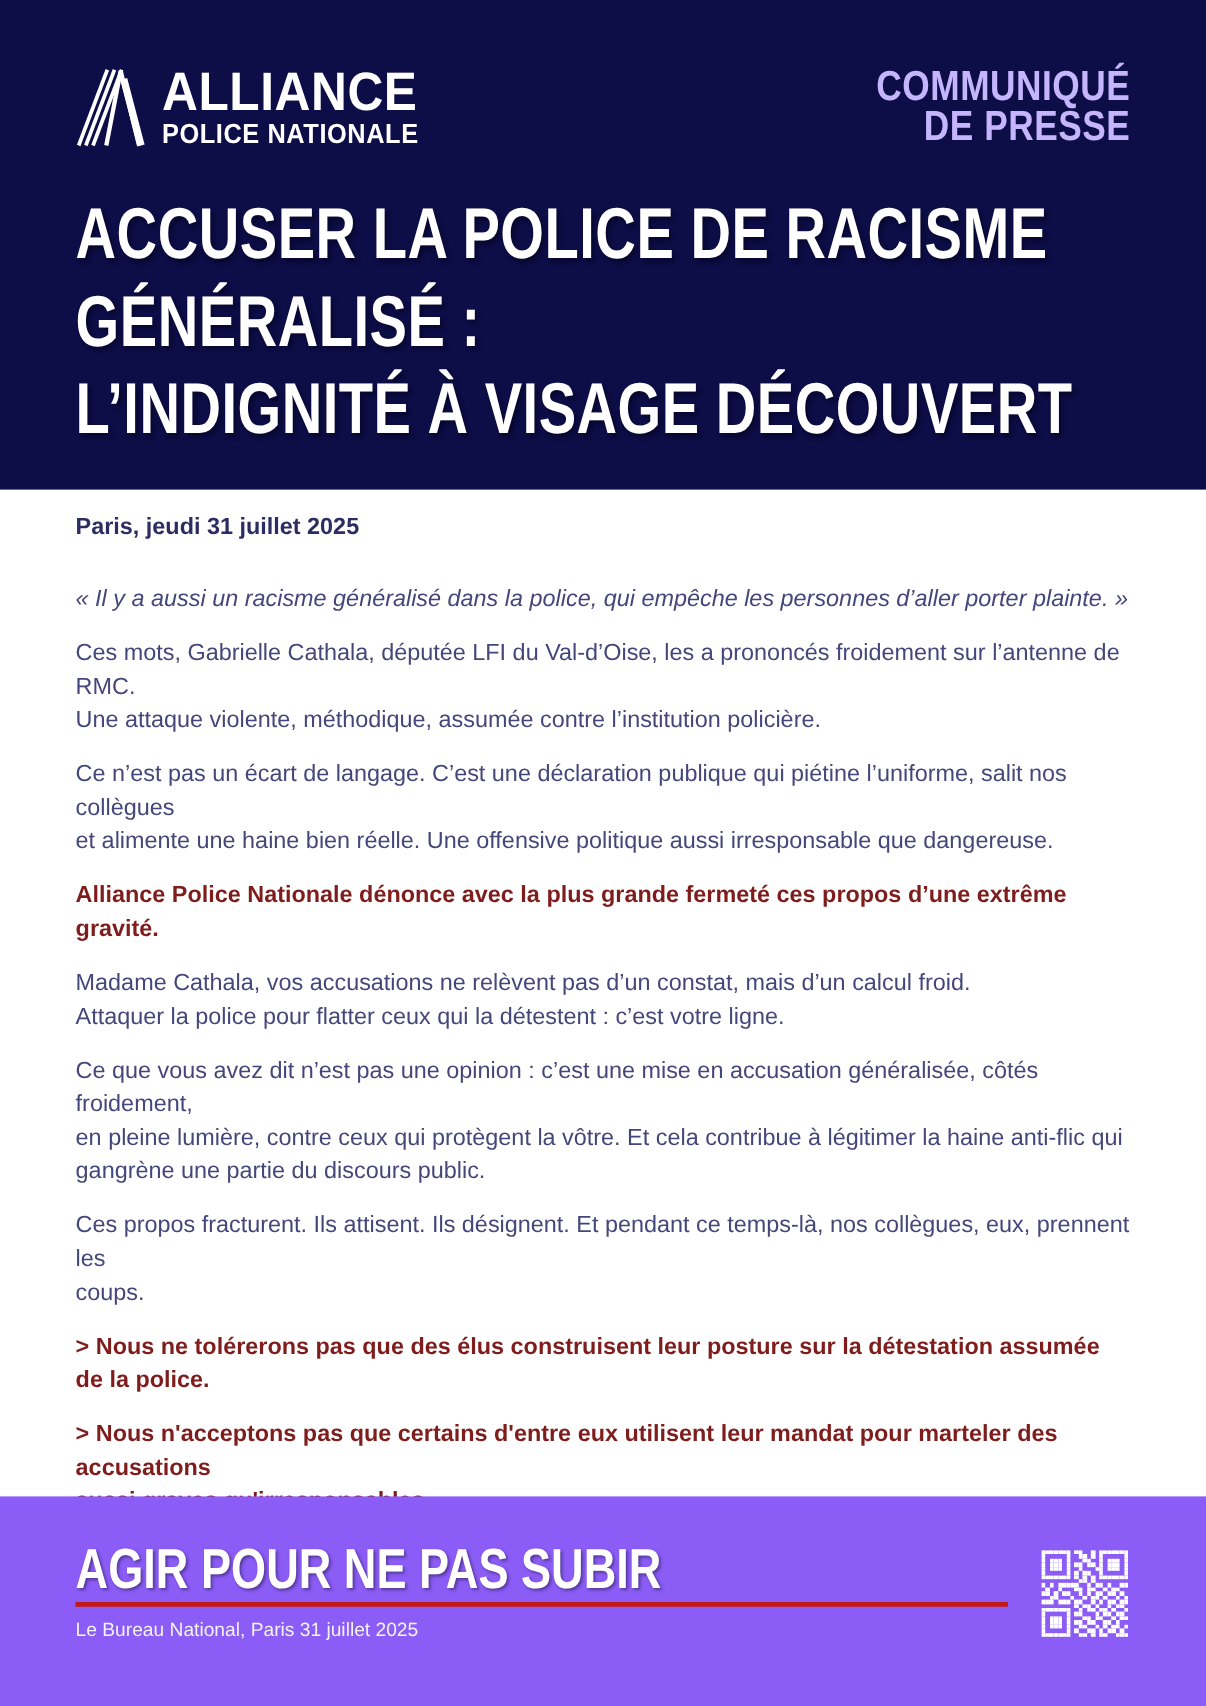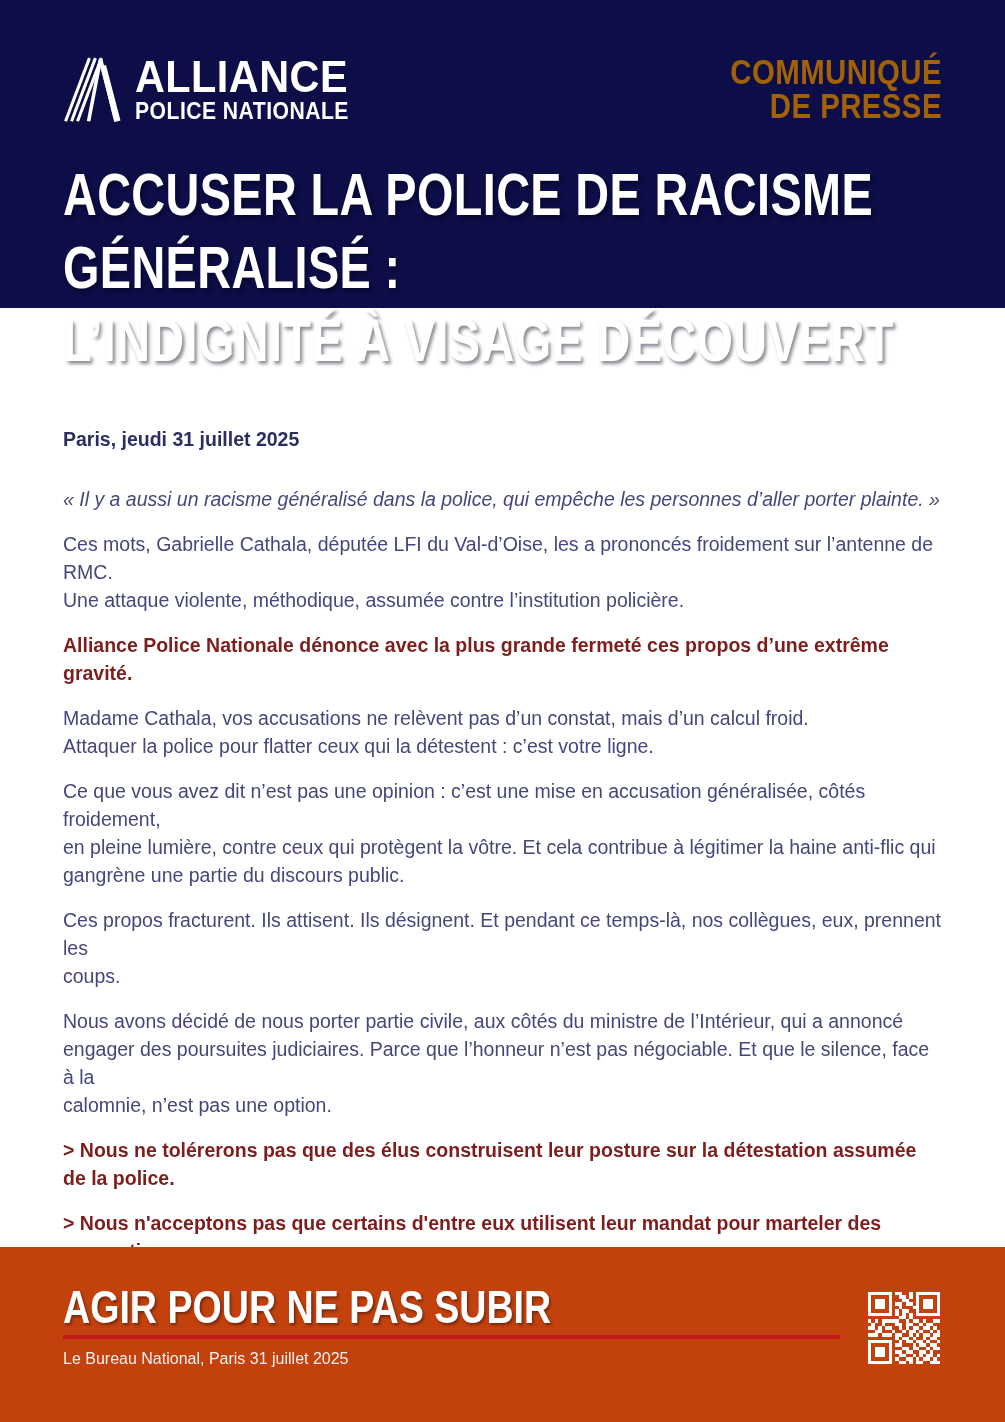--- a/index.html
+++ b/index.html
@@ -1,44 +1,44 @@
 <!DOCTYPE html>
 <html><head>
 <meta charset="utf-8">
 <style>
   html,body{margin:0;padding:0;background:#e8e8e8;}
   .page{
     position:relative;width:1005px;height:1422px;background:#ffffff;
     font-family:"Liberation Sans", sans-serif;overflow:hidden;margin:0 auto;
   }
   
-  .hdr{position:absolute;top:0;left:0;width:1005px;height:308px;background:#0d0d47;}
+  .hdr{position:absolute;top:0;left:0;width:1005px;height:408px;background:#0d0d47;}
   .logo{position:absolute;top:50px;left:63px;display:flex;align-items:flex-start;}
   .logo-a{display:block;width:58px;height:76px;margin-right:14px;}
   .logo-text{color:#fff;padding-top:6px;}
   .logo-name{font-size:45px;font-weight:bold;line-height:42px;letter-spacing:.5px;
     transform:scaleX(.92);transform-origin:0 0;}
   .logo-sub{font-size:23px;font-weight:bold;line-height:26px;letter-spacing:.5px;
     transform:scaleX(.92);transform-origin:0 0;}
-  .doc-type{position:absolute;top:55px;right:63px;text-align:right;color:#a16207;}
+  .doc-type{position:absolute;top:55px;right:63px;text-align:right;color:#c4b5fd;}
   .dt-line{font-size:35px;font-weight:bold;line-height:34px;letter-spacing:.5px;
     transform:scaleX(.84);transform-origin:100% 0;}
   .headline{position:absolute;top:158px;left:63px;margin:0;color:#fff;font-weight:bold;}
   .hl{font-size:60px;line-height:73px;letter-spacing:.5px;white-space:nowrap;
     transform:scaleX(.78);transform-origin:0 0;
     text-shadow:3px 3px 4px rgba(0,0,20,.45);}
   
   .content{position:absolute;top:408px;left:0;width:1005px;padding:17px 62px 0 63px;box-sizing:border-box;}
   .content p{margin:0 0 17px 0;font-size:19.5px;line-height:28px;color:#45477a;white-space:pre-line;}
   .content p.bold{font-weight:bold;color:#7f1d1d;}
   .content p.italic{font-style:italic;}
   .content p.date{font-weight:bold;color:#2c2e62;margin-bottom:32px;}
   .content p.quote{}
   
-  .ftr{position:absolute;left:0;top:1247px;width:1005px;height:175px;background:#c2410c;}
+  .ftr{position:absolute;left:0;top:1247px;width:1005px;height:175px;background:#8b5cf6;}
   .slogan{position:absolute;left:63px;top:35px;color:#fff;font-weight:bold;font-size:47px;line-height:50px;
     white-space:nowrap;transform:scaleX(.8);transform-origin:0 0;
     text-shadow:2px 2px 3px rgba(0,0,20,.4);}
   .redline{position:absolute;left:63px;top:88px;width:777px;height:4px;background:#c41818;}
   .signature{position:absolute;left:63px;top:103px;color:#f2f2f2;font-weight:normal;font-size:16px;}
   .qr{position:absolute;left:868px;top:45px;width:72px;height:72px;
     display:grid;grid-template-columns:repeat(21,1fr);grid-template-rows:repeat(21,1fr);}
   .qr i{display:block;}
   .qr i.on{background:#fff;}
 </style>
@@ -79,31 +79,30 @@
       <div class="hl">L’INDIGNITÉ À VISAGE DÉCOUVERT</div>
     </h1>
   </header>
 
   <main class="content">
     <p class="date">Paris, jeudi 31 juillet 2025</p>
     <p class="quote italic">« Il y a aussi un racisme généralisé dans la police, qui empêche les personnes d’aller porter plainte. »</p>
     <div id="paras">
         <p class="">Ces mots, Gabrielle Cathala, députée LFI du Val-d’Oise, les a prononcés froidement sur l’antenne de RMC.
 Une attaque violente, méthodique, assumée contre l’institution policière.</p>
+        <p class="">Ce n’est pas un écart de langage. C’est une déclaration publique qui piétine l’uniforme, salit nos collègues
+et alimente une haine bien réelle. Une offensive politique aussi irresponsable que dangereuse.</p>
         <p class="bold">Alliance Police Nationale dénonce avec la plus grande fermeté ces propos d’une extrême gravité.</p>
         <p class="">Madame Cathala, vos accusations ne relèvent pas d’un constat, mais d’un calcul froid.
 Attaquer la police pour flatter ceux qui la détestent : c’est votre ligne.</p>
         <p class="">Ce que vous avez dit n’est pas une opinion : c’est une mise en accusation généralisée, côtés froidement,
 en pleine lumière, contre ceux qui protègent la vôtre. Et cela contribue à légitimer la haine anti-flic qui
 gangrène une partie du discours public.</p>
         <p class="">Ces propos fracturent. Ils attisent. Ils désignent. Et pendant ce temps-là, nos collègues, eux, prennent les
 coups.</p>
-        <p class="">Nous avons décidé de nous porter partie civile, aux côtés du ministre de l’Intérieur, qui a annoncé
-engager des poursuites judiciaires. Parce que l’honneur n’est pas négociable. Et que le silence, face à la
-calomnie, n’est pas une option.</p>
         <p class="bold">&gt; Nous ne tolérerons pas que des élus construisent leur posture sur la détestation assumée de la police.</p>
         <p class="bold">&gt; Nous n'acceptons pas que certains d'entre eux utilisent leur mandat pour marteler des accusations
 aussi graves qu'irresponsables.</p>
       </div>
   </main>
 
   <footer class="ftr">
     <div class="slogan">AGIR POUR NE PAS SUBIR</div>
     <div class="redline"></div>
     <div class="signature">Le Bureau National, Paris 31 juillet 2025</div>

